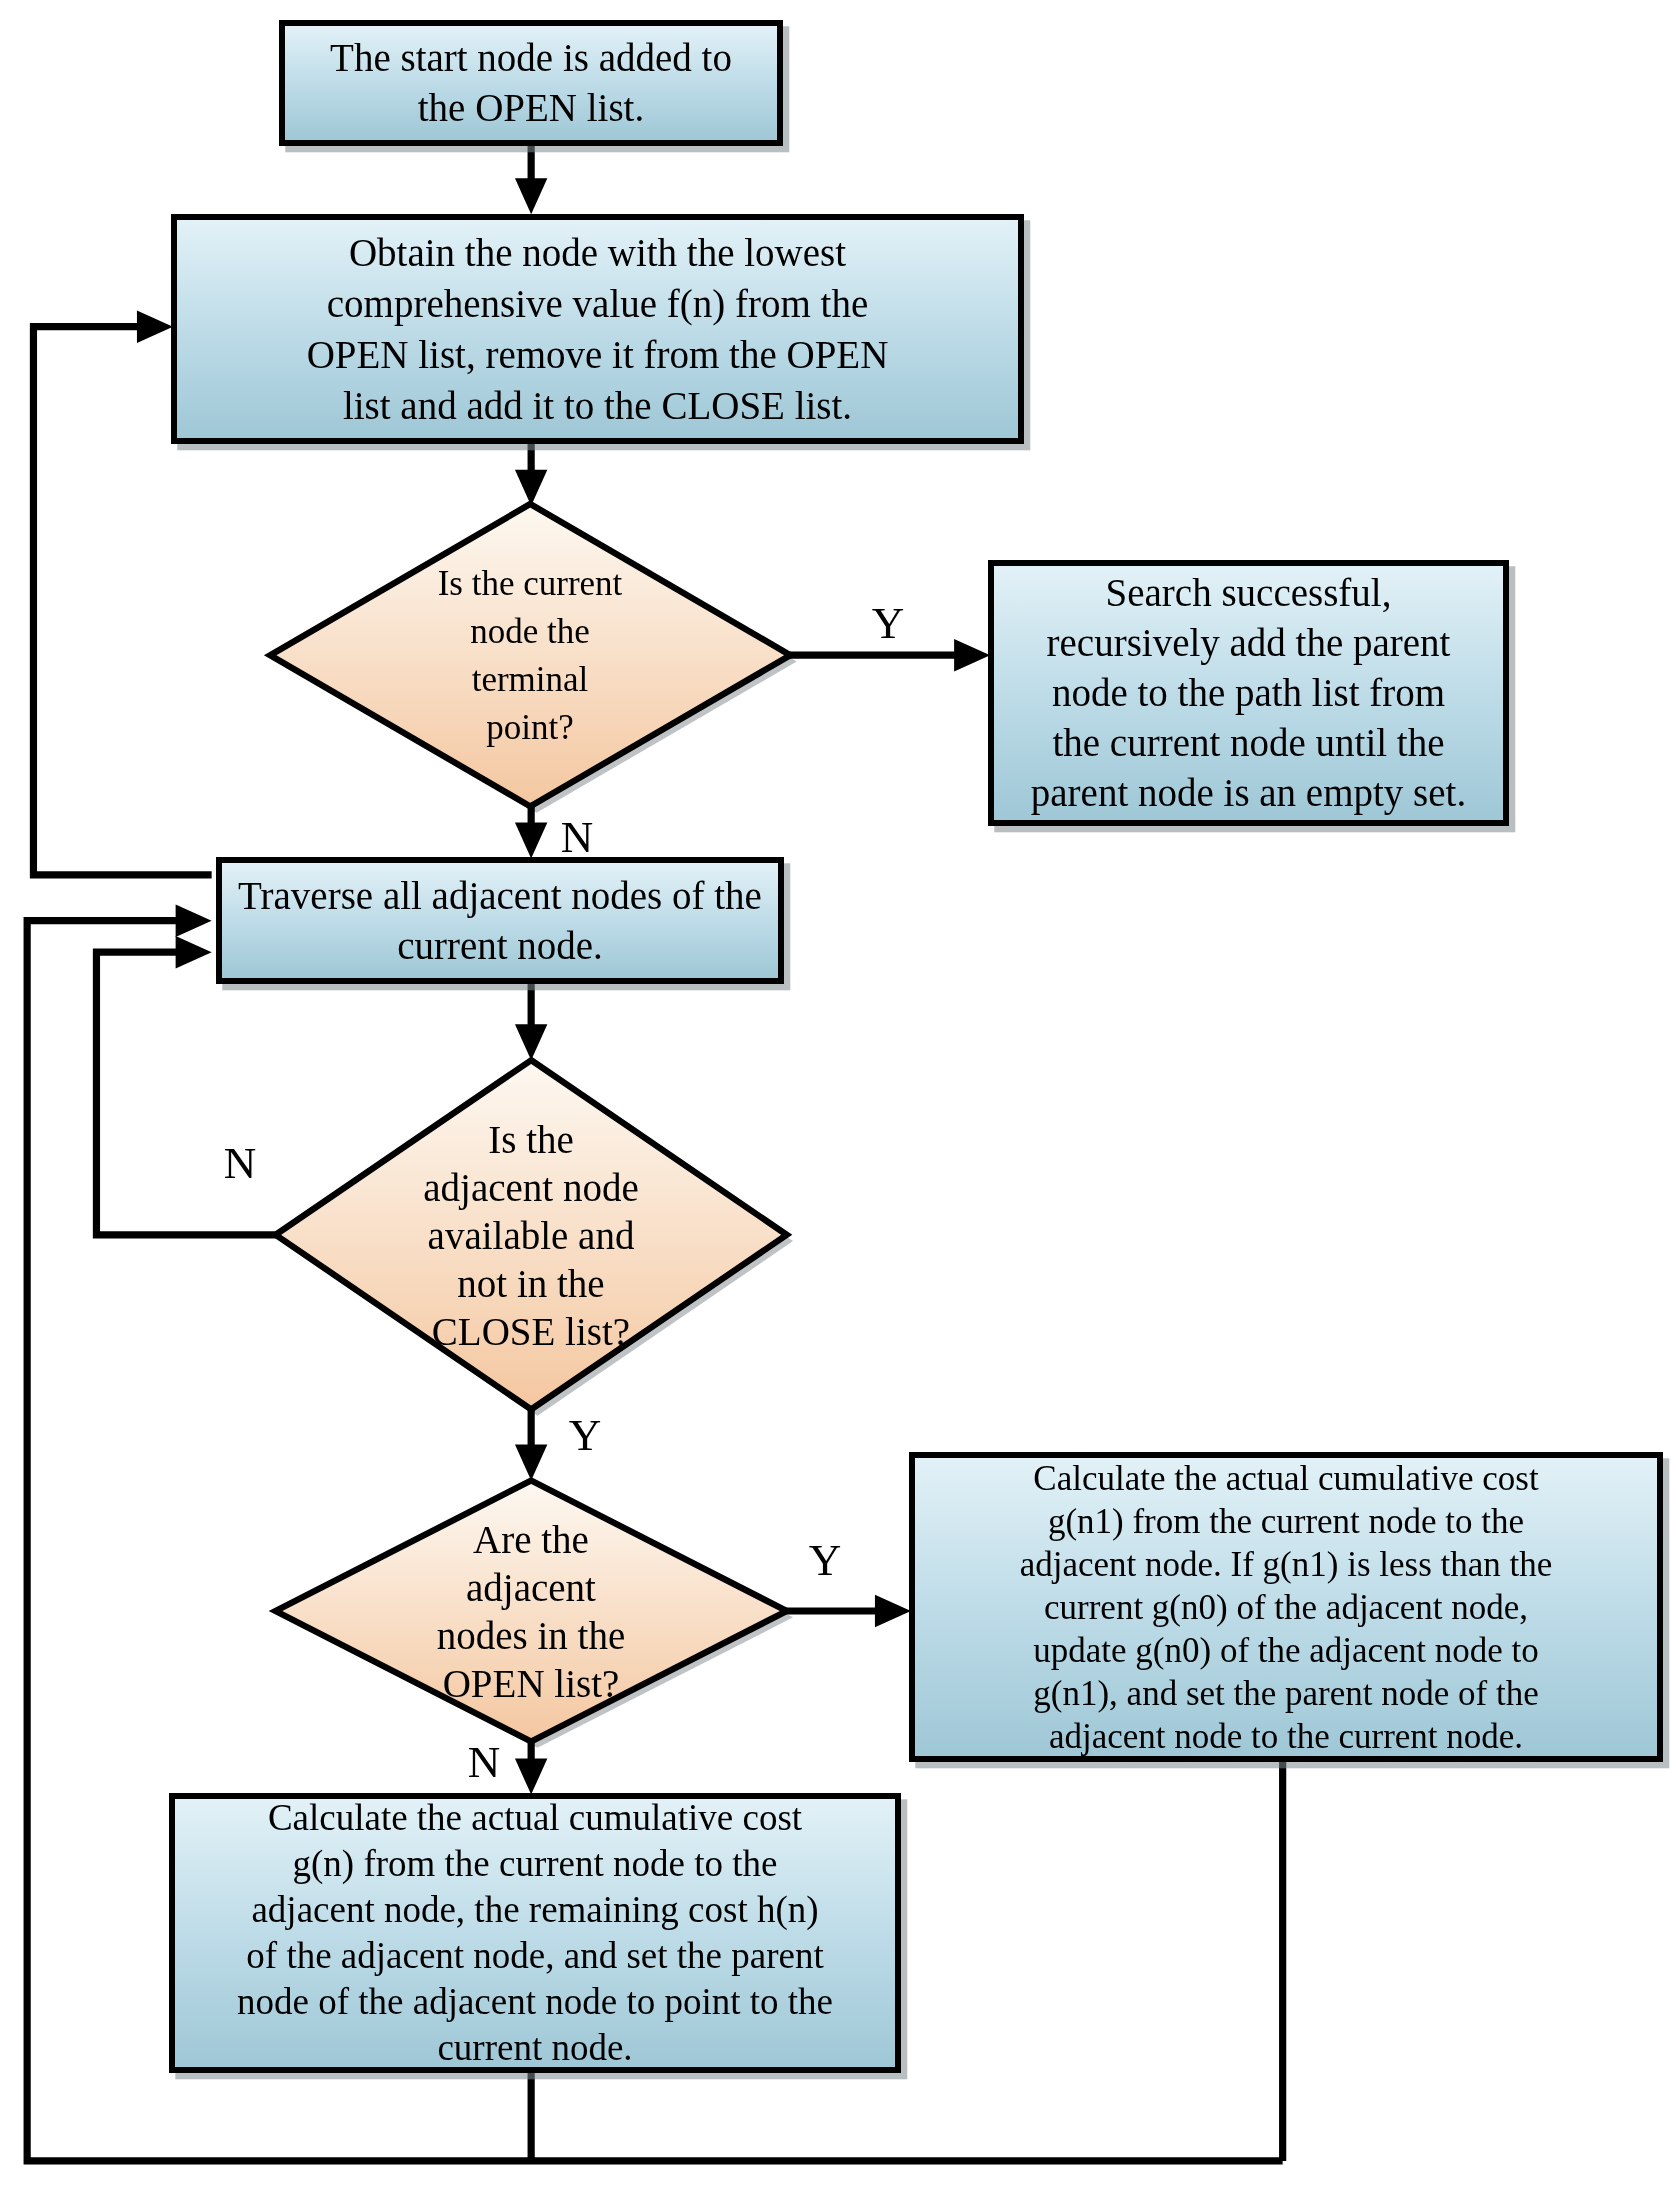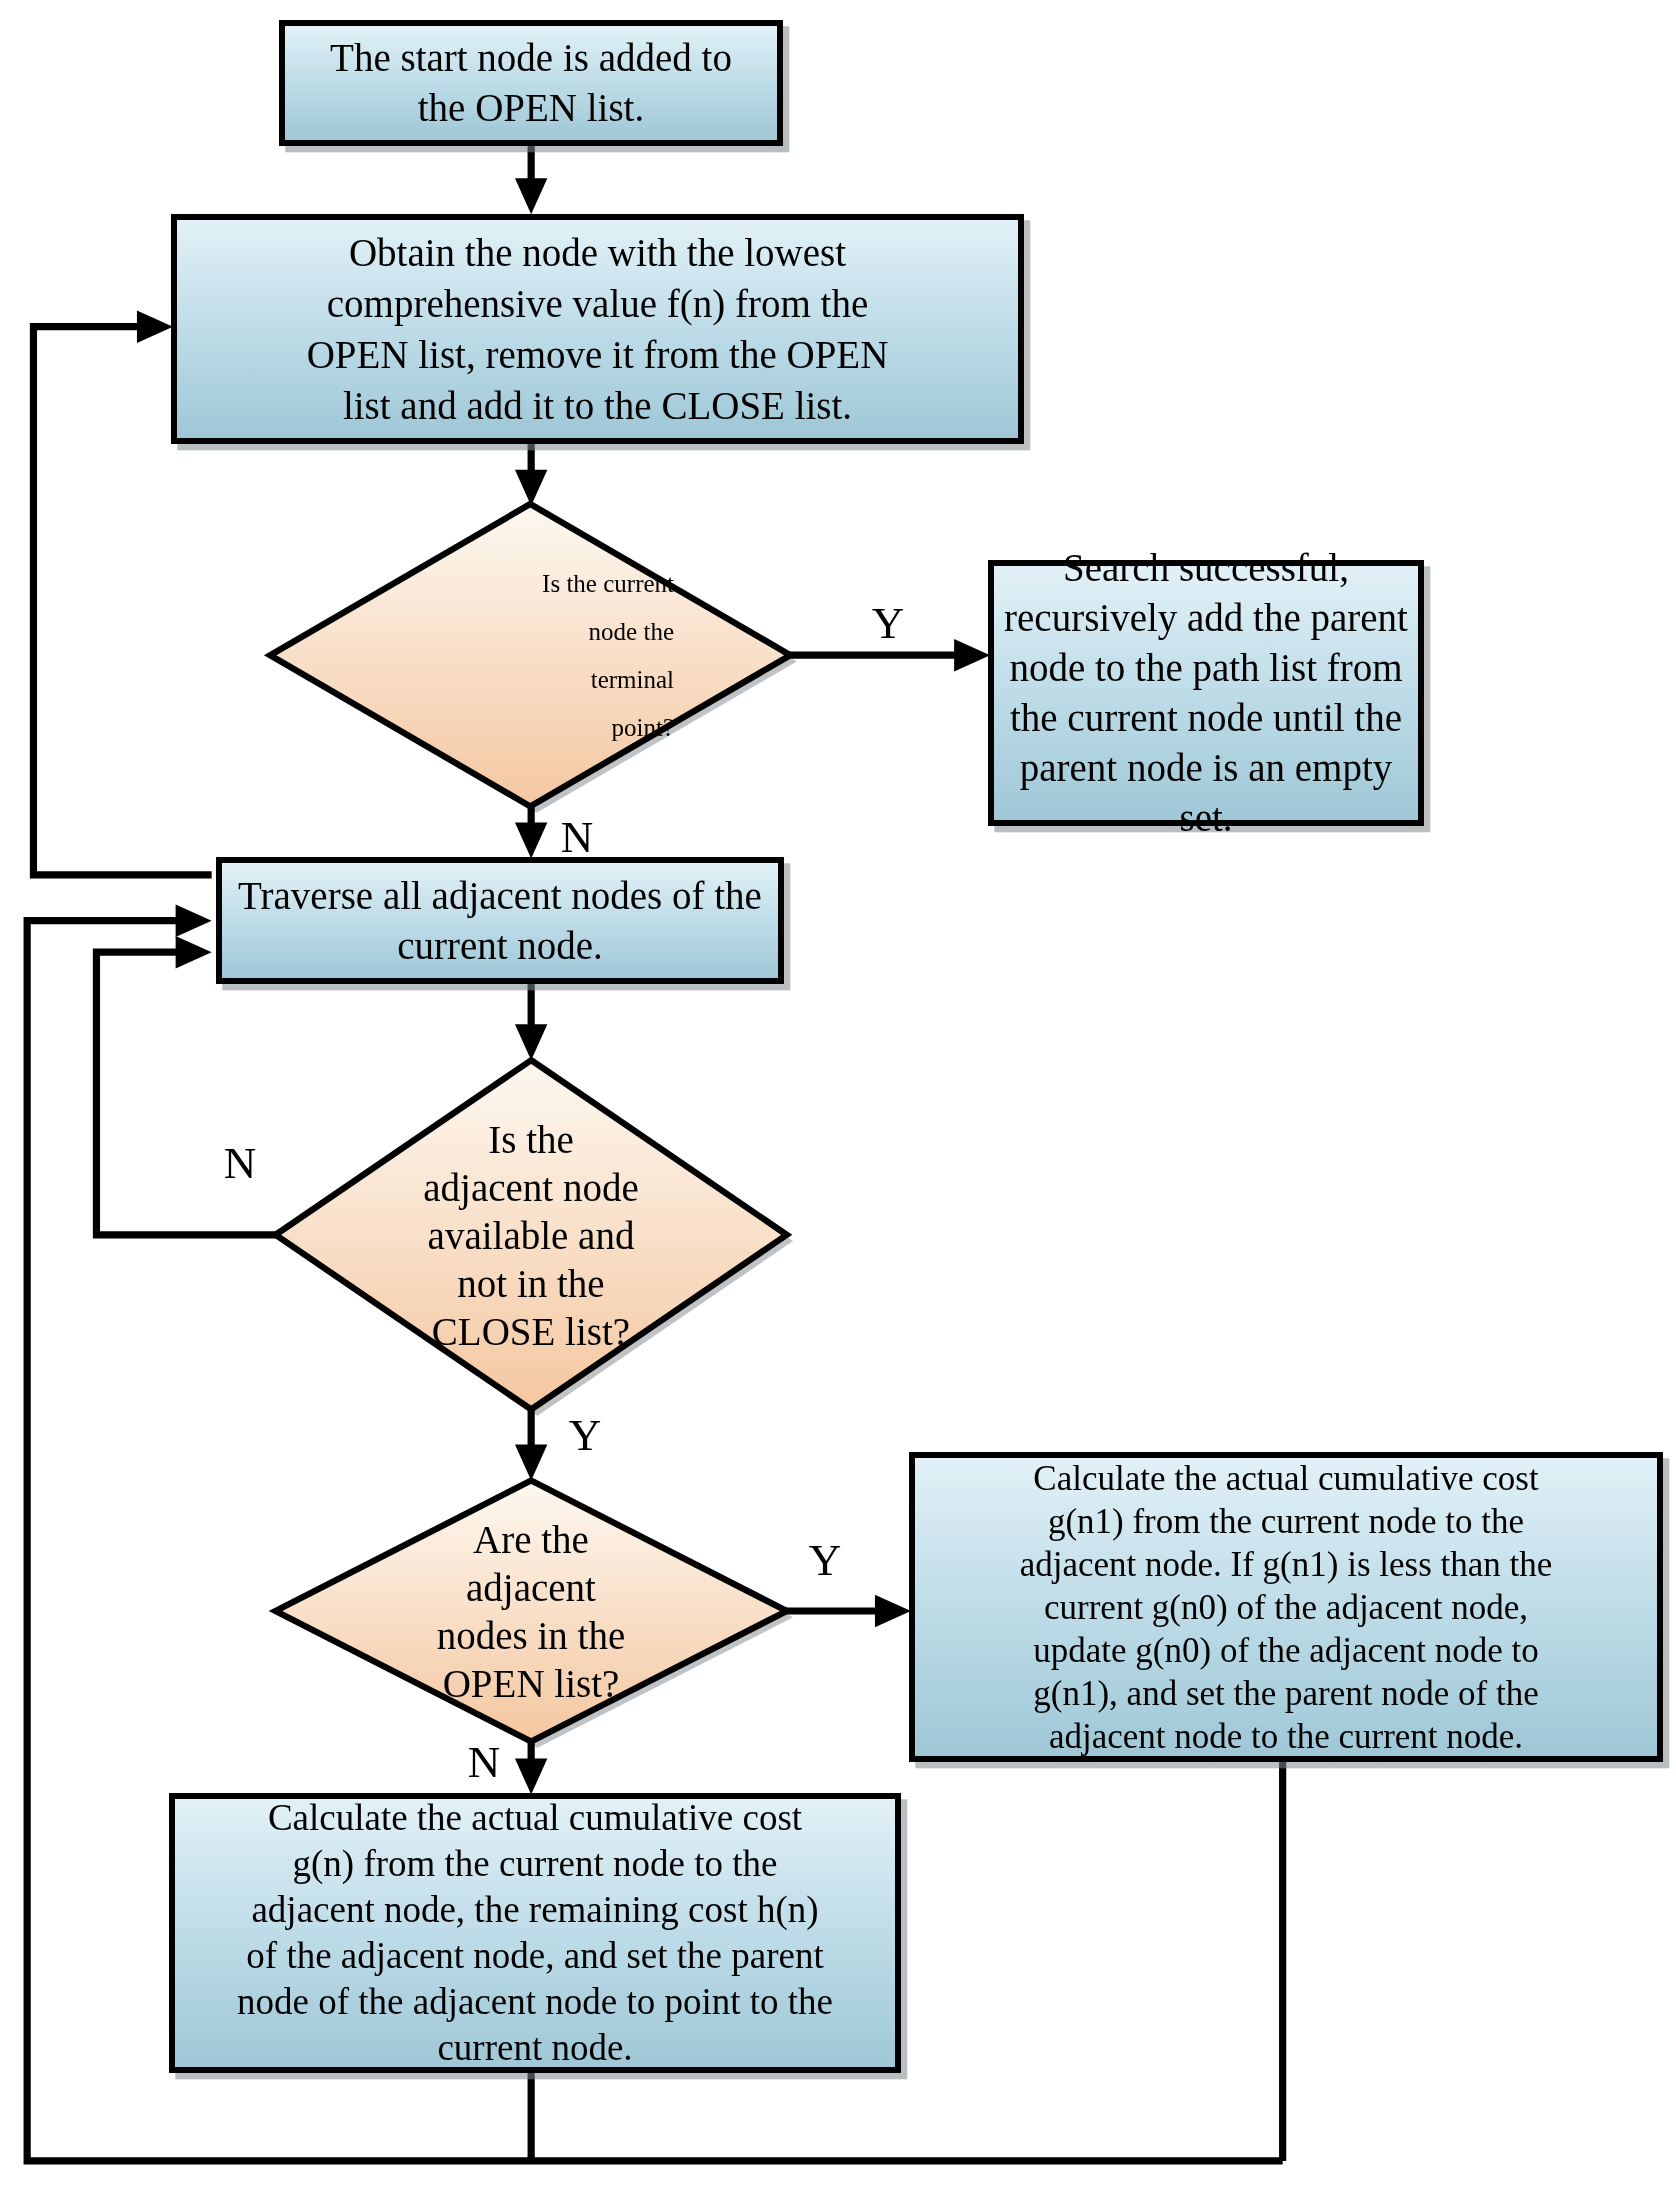--- a/index.html
+++ b/index.html
@@ -107,21 +107,21 @@
 the OPEN list.</div>
   </div>
 
   <div class="box" style="left:171px;top:214px;width:853px;height:230px;">
     <div class="txt" style="font-size:39px;line-height:51px;">Obtain the node with the lowest
 comprehensive value f(n) from the
 OPEN list, remove it from the OPEN
 list and add it to the CLOSE list.</div>
   </div>
 
-  <div class="box" style="left:988px;top:560px;width:436px;height:266px;">
+  <div class="box" style="left:988px;top:560px;width:521px;height:266px;">
     <div class="txt" style="font-size:39px;line-height:50px;">Search successful,
 recursively add the parent
 node to the path list from
 the current node until the
 parent node is an empty set.</div>
   </div>
 
   <div class="box" style="left:216px;top:857px;width:568px;height:127px;">
     <div class="txt" style="font-size:39px;line-height:50px;">Traverse all adjacent nodes of the
 current node.</div>
@@ -139,21 +139,21 @@
 
   <div class="box" style="left:169px;top:1793px;width:732px;height:280px;">
     <div class="txt" style="font-size:37px;line-height:46px;">Calculate the actual cumulative cost
 g(n) from the current node to the
 adjacent node, the remaining cost h(n)
 of the adjacent node, and set the parent
 node of the adjacent node to point to the
 current node.</div>
   </div>
 
-  <div class="dtext" style="left:386px;top:560px;width:288px;font-size:25px;line-height:48px;text-align:right;">Is the current
+  <div class="dtext" style="left:386px;top:560px;width:288px;font-size:35px;line-height:48px;">Is the current
 node the
 terminal
 point?</div>
   <div class="dtext" style="left:396px;top:1516px;width:270px;font-size:39px;line-height:48px;">Are the
 adjacent
 nodes in the
 OPEN list?</div>
   <div class="dtext" style="left:378px;top:1116px;width:306px;font-size:39px;line-height:48px;">Is the
 adjacent node
 available and

